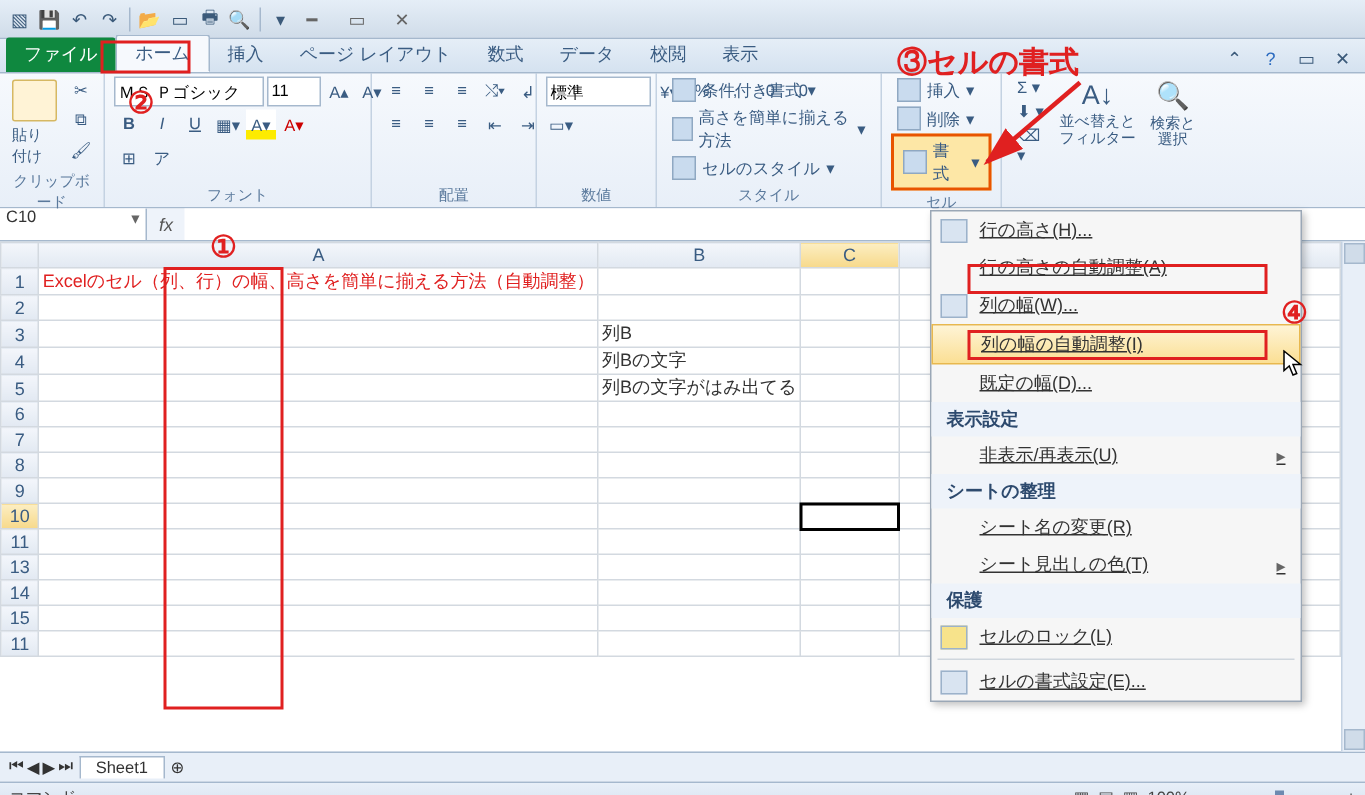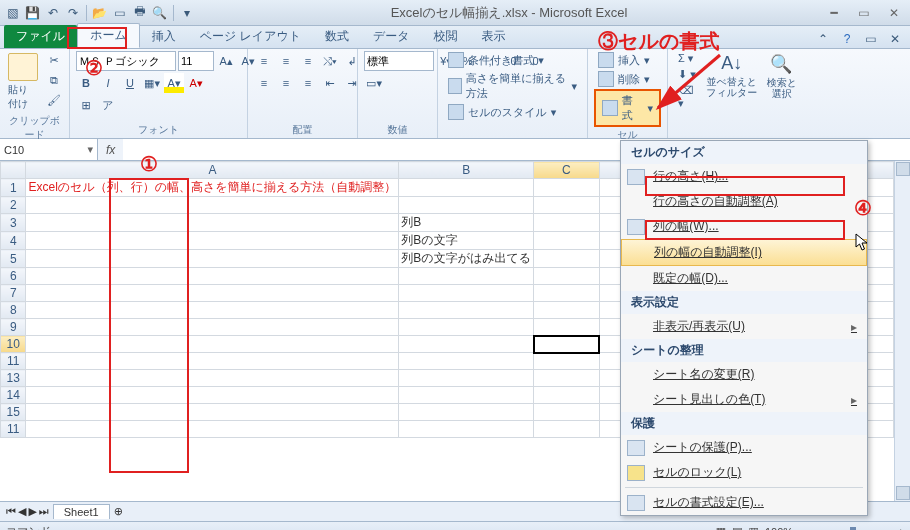--- a/index.html
+++ b/index.html
@@ -38,21 +38,21 @@
 
 .stack-items { display: flex; flex-direction: column; gap: 1px; font-size: 11px; color: #3a5c82; }
 .stack-item { display: flex; align-items: center; gap: 4px; padding: 1px 4px; }
 .stack-item-icon { width: 16px; height: 16px; background: #c9dbee; border: 1px solid #8fa8c2; }
 
 
 .format-btn { border: 2px solid #e85400; background: #fde7a6; padding: 2px 6px; display: flex; align-items: center; gap: 4px; }
 
 
 .formula-row { height: 22px; background: #eef3fa; border-bottom: 1px solid #a5b8cd; display: flex; align-items: center; }
-.name-box { width: 98px; border-right: 1px solid #a5b8cd; height: 100%; display: flex; align-items: center; padding: 0 4px; font-size: 11px; background: #fff; }
+.name-box { width: 98px; border-right: 1px solid #a5b8cd; height: 100%; display: flex; align-items: flex-start; padding: 0 4px; font-size: 11px; background: #fff; }
 .name-box-dd { margin-left:auto; color:#666; }
 .fx-label { padding: 0 8px; font-style: italic; color: #555; }
 .formula-input { flex: 1; height: 100%; border: none; background: #fff; padding: 0 4px; }
 
 
 .sheet-wrap { position: relative; height: 340px; display: flex; }
 .sheet { flex: 1; overflow: hidden; }
 table.grid { border-collapse: collapse; table-layout: fixed; }
 table.grid th, table.grid td { border: 1px solid #d3d9e0; height: 17px; font-size: 12px; font-weight: normal; }
 table.grid th { background: linear-gradient(#f3f6fb,#e2e9f2); color: #3a5c82; text-align: center; }
@@ -107,21 +107,20 @@
     <span class="qat-btn">↶</span>
     <span class="qat-btn">↷</span>
     <span class="qat-sep"></span>
     <span class="qat-btn">📂</span>
     <span class="qat-btn">▭</span>
     <span class="qat-btn">🖶</span>
     <span class="qat-btn">🔍</span>
     <span class="qat-sep"></span>
     <span class="qat-btn">▾</span>
   </div>
-  <div class="title-text">Excelのセル幅揃え.xlsx - Microsoft Excel</div>
   <div class="win-btns">
     <span class="win-btn">━</span>
     <span class="win-btn">▭</span>
     <span class="win-btn">✕</span>
   </div>
 </div>
 
 <div class="ribbon-tabs">
   <div class="tab file">ファイル</div>
   <div class="tab active">ホーム</div>
@@ -228,20 +227,21 @@
             <span>高さを簡単に揃える方法</span>
             <span>▾</span>
           </div>
         <div class="stack-item">
             <span class="stack-item-icon"></span>
             <span>セルのスタイル</span>
             <span>▾</span>
           </div>
       </div>
     </div>
+    <div class="group-label">スタイル</div>
   </div>
 
   <div class="group" style="width:80px">
     <div class="group-body">
       <div class="stack-items">
         <div class="stack-item">
             <span class="stack-item-icon"></span>
             <span>挿入</span>
             <span>▾</span>
           </div>
@@ -514,21 +514,20 @@
     <span>100%</span>
     <span>−</span>
     <div class="zoom-slider">
         <div class="zoom-thumb"></div>
       </div>
     <span>+</span>
   </div>
 </div>
 
 <div class="dropdown">
-  <div class="sec-hdr">セルのサイズ</div>
   <div class="item">
       <span class="ico"></span>
       <span>行の高さ(H)...</span>
     </div>
   <div class="item">
       <span>行の高さの自動調整(A)</span>
     </div>
   <div class="item">
       <span class="ico"></span>
       <span>列の幅(W)...</span>
@@ -546,24 +545,20 @@
     </div>
   <div class="sec-hdr">シートの整理</div>
   <div class="item">
       <span>シート名の変更(R)</span>
     </div>
   <div class="item">
       <span>シート見出しの色(T)</span>
       <span class="sub">▸</span>
     </div>
   <div class="sec-hdr">保護</div>
-  <div class="item">
-      <span class="ico"></span>
-      <span>シートの保護(P)...</span>
-    </div>
   <div class="item">
       <span class="ico" style="background:#f7e38b"></span>
       <span>セルのロック(L)</span>
     </div>
   <hr>
   <div class="item">
       <span class="ico"></span>
       <span>セルの書式設定(E)...</span>
     </div>
 </div>

